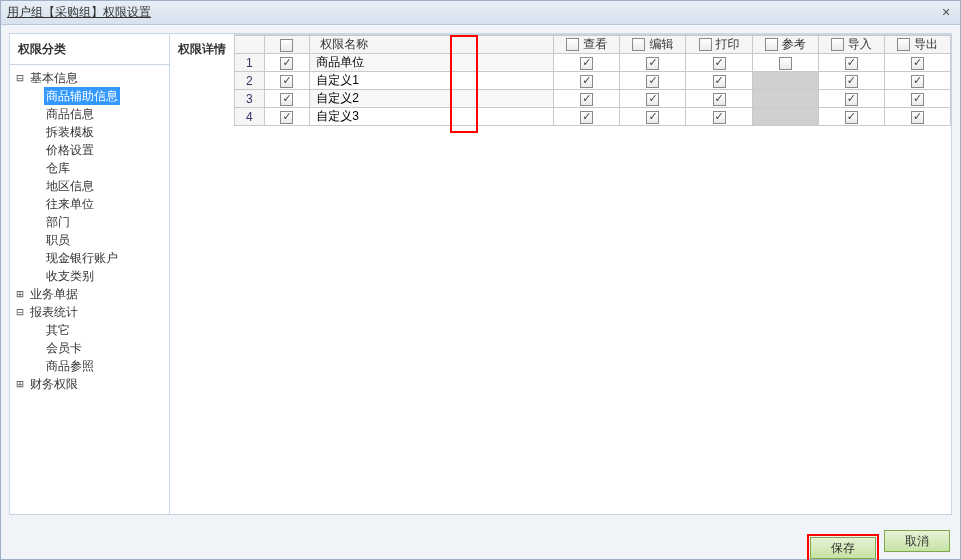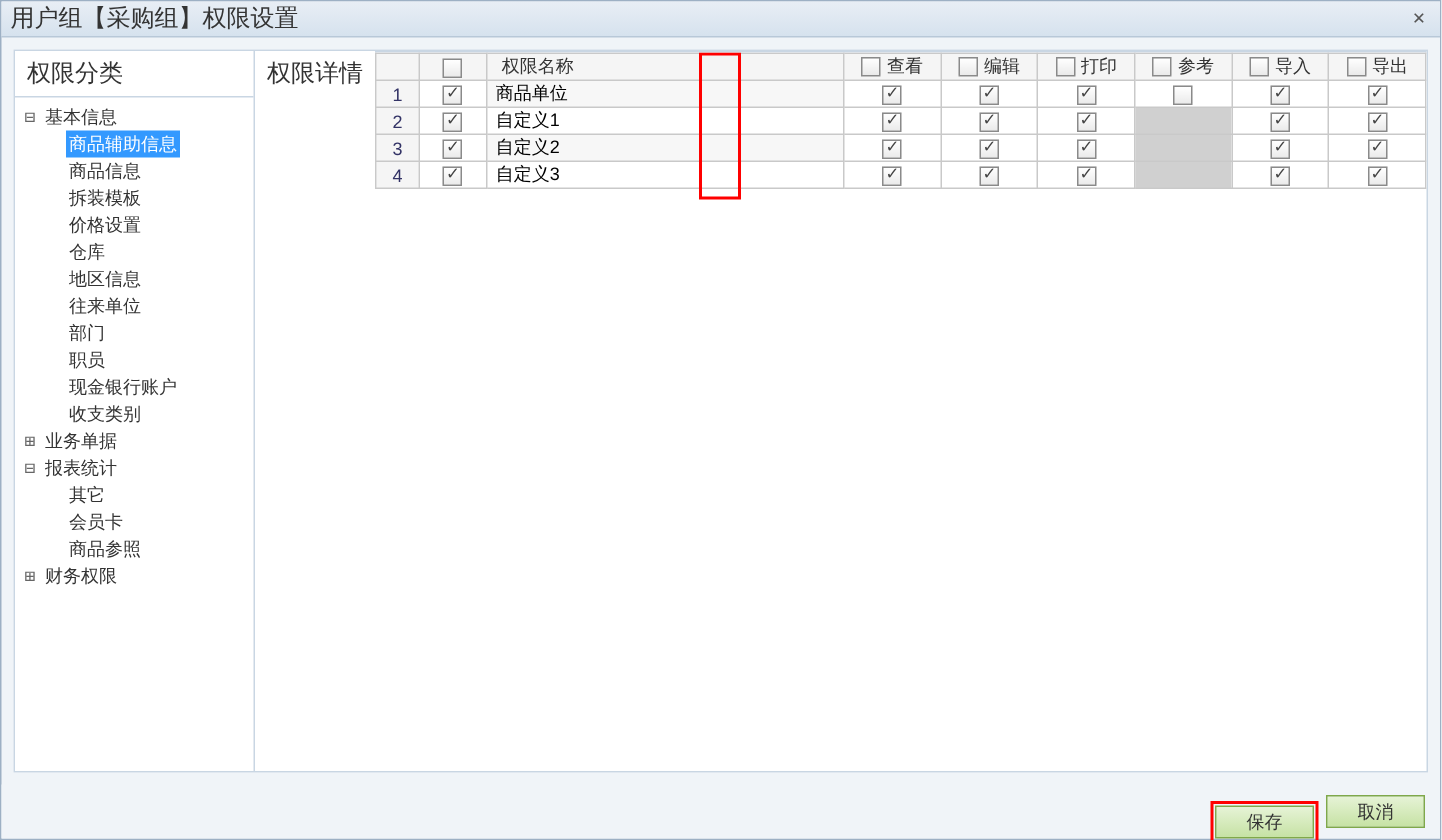--- a/index.html
+++ b/index.html
@@ -1,27 +1,27 @@
 <!DOCTYPE html>
 <html><head>
   <meta charset="utf-8">
   <style>
     * { margin: 0; padding: 0; box-sizing: border-box; font-family: "Microsoft YaHei", SimSun, Arial, sans-serif; font-size: 12px; }
     body { background: #fff; width: 961px; height: 560px; overflow: hidden; }
 
     .window { width: 961px; height: 560px; border: 1px solid #9db0c4; background: #f0f4f8; display: flex; flex-direction: column; }
 
     .titlebar { height: 24px; background: linear-gradient(#e8eef5, #d6e2ee); display: flex; align-items: center; padding: 0 6px; border-bottom: 1px solid #b8c8d8; }
-    .titlebar .title { flex: 1; color: #333; font-size: 16px; }
+    .titlebar .title { flex: 1; color: #333; font-size: 12px; text-decoration: underline; }
     .titlebar .close { width: 16px; height: 14px; display: flex; align-items: center; justify-content: center; color: #555; cursor: pointer; font-family: Arial; font-size: 11px; }
 
     .content { flex: 1; margin: 8px; background: #fff; border: 1px solid #c9d6e3; display: flex; }
 
     .left-pane { width: 160px; border-right: 1px solid #c9d6e3; display: flex; flex-direction: column; }
-    .pane-header { height: 30px; display: flex; align-items: center; padding: 0 8px; color: #333; font-size: 16px; }
+    .pane-header { height: 30px; display: flex; align-items: center; padding: 0 8px; color: #333; font-size: 12px; font-weight: bold; }
     .tree { flex: 1; border-top: 1px solid #c9d6e3; padding: 4px 0; overflow: auto; }
     .tree ul { list-style: none; }
     .tree li { line-height: 18px; white-space: nowrap; color: #333; cursor: default; }
     .tree .node { display: flex; align-items: center; padding: 0 4px; }
     .tree .toggle { width: 12px; color: #666; text-align: center; font-family: monospace; margin-right: 2px; }
     .tree .label { padding: 0 2px; cursor: pointer; }
     .tree .label.selected { background: #3399ff; color: #fff; }
     .tree .children2 { padding-left: 30px; }
 
     .right-pane { flex: 1; display: flex; flex-direction: row; }

